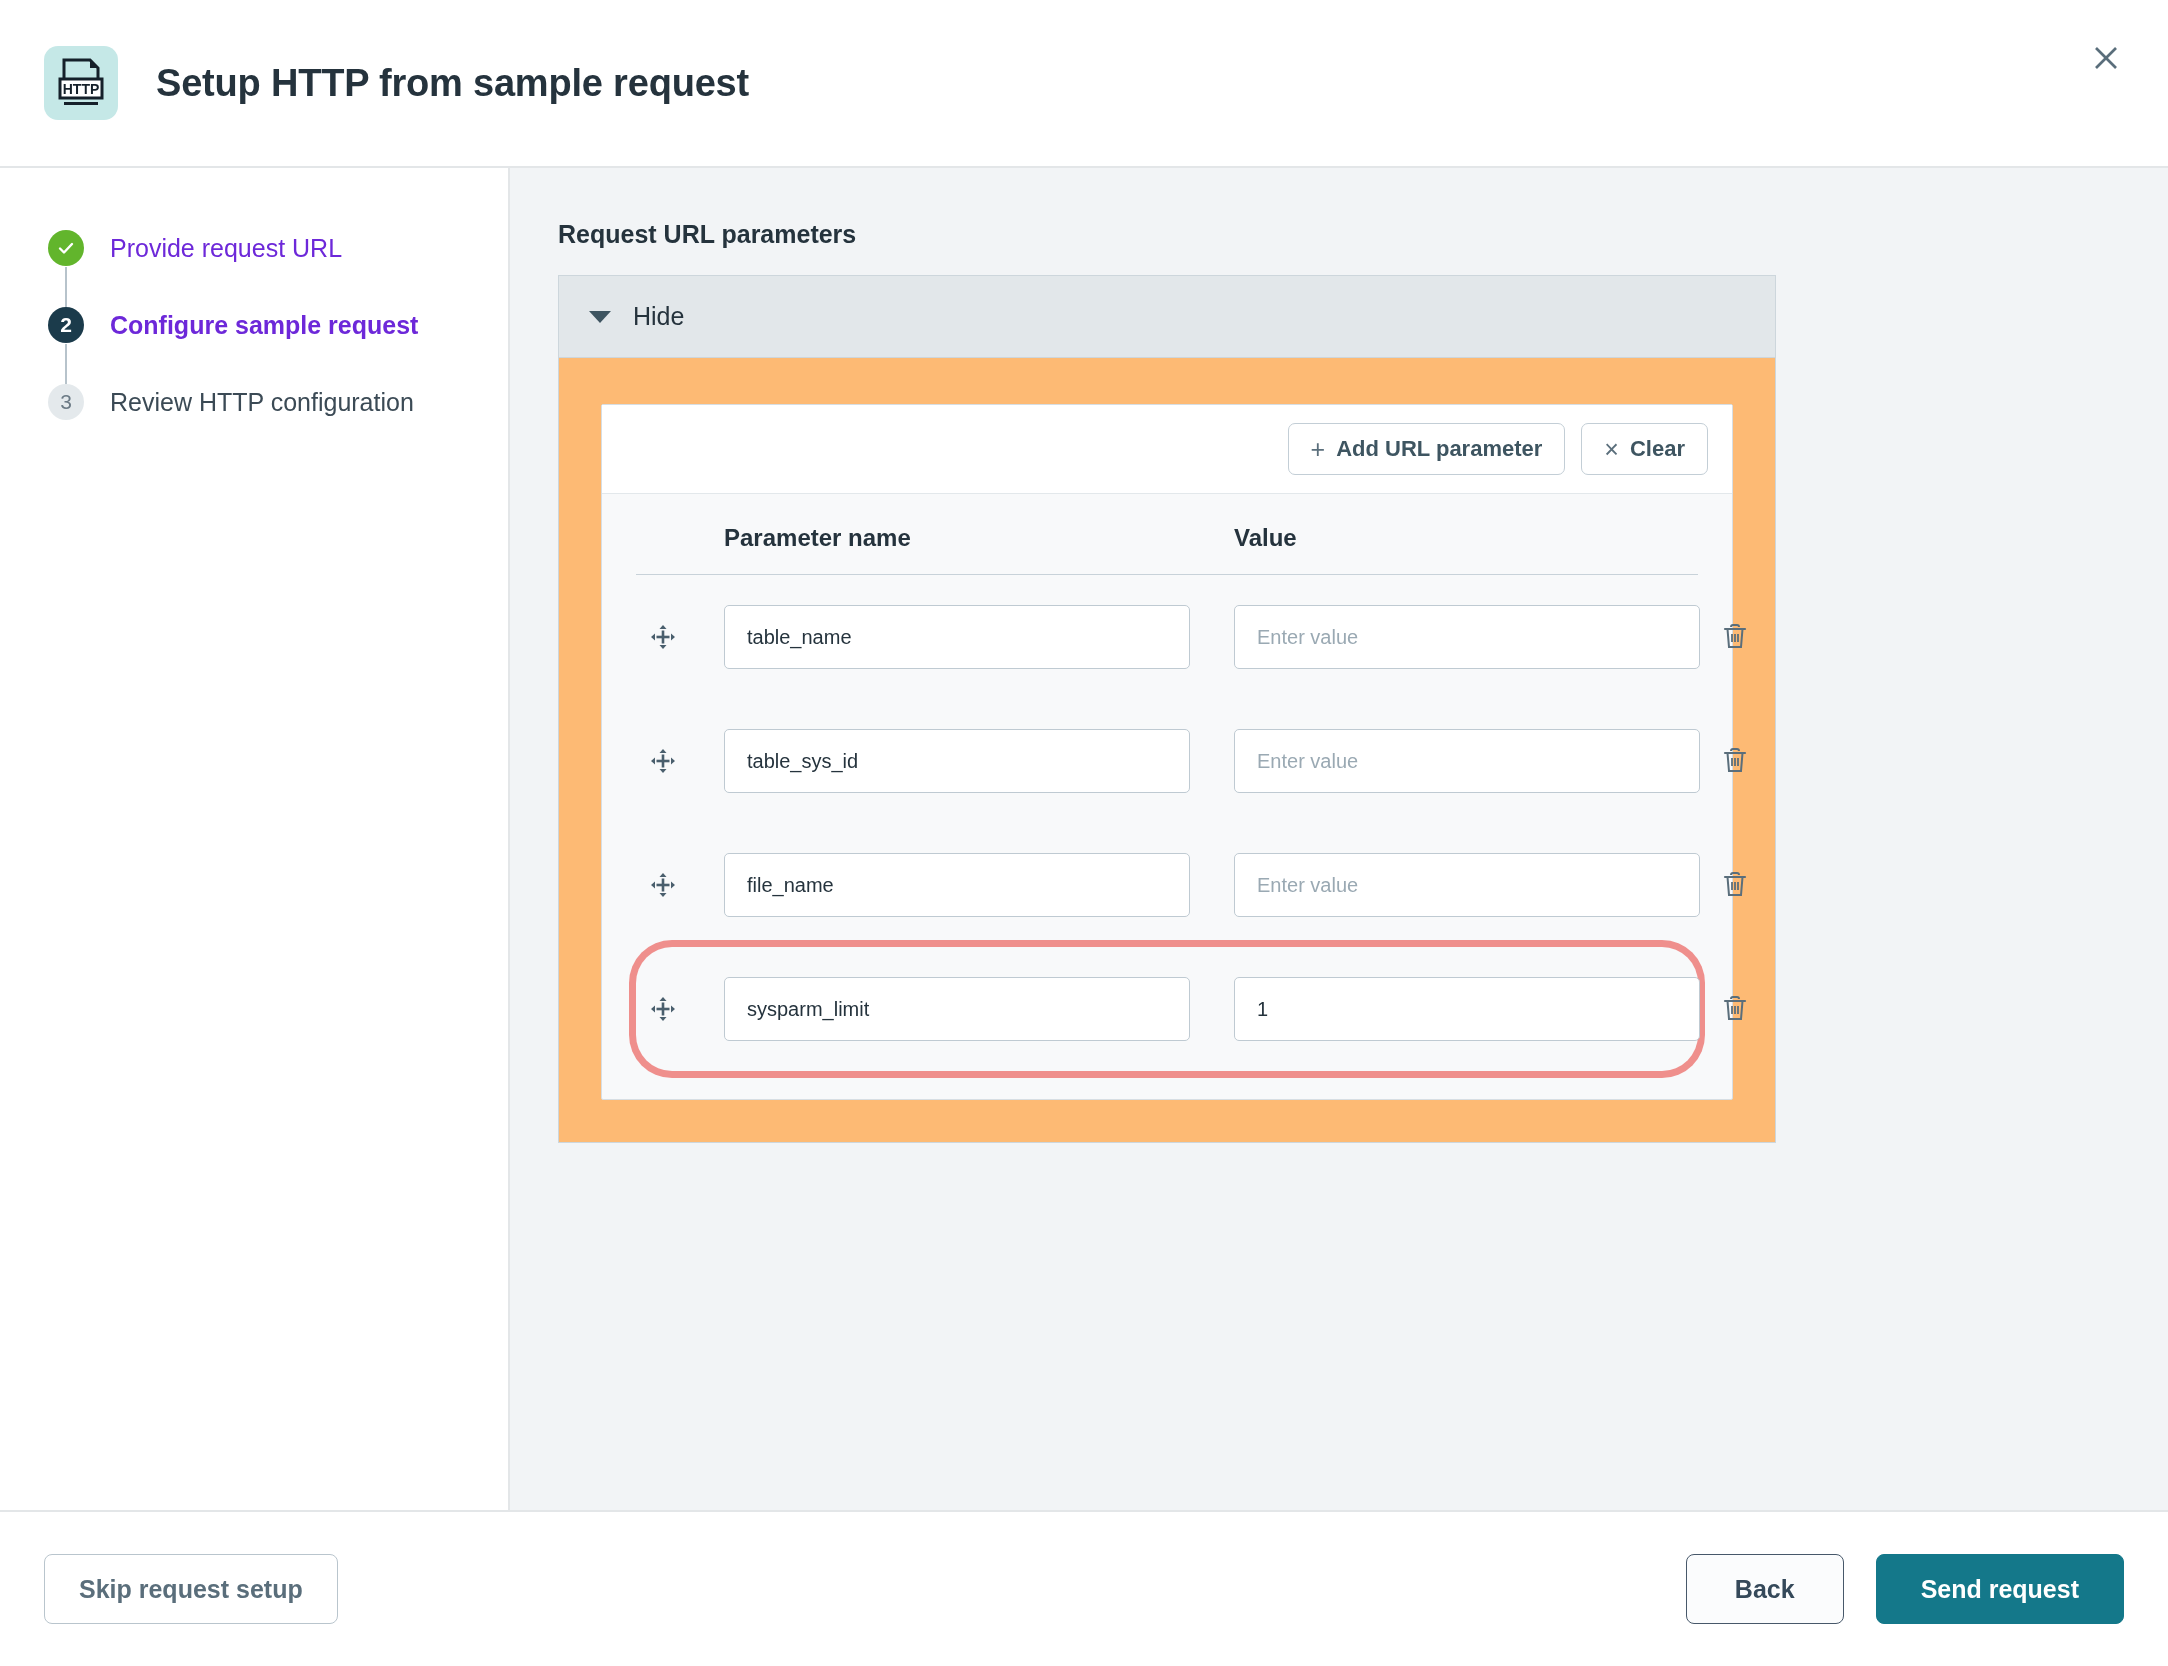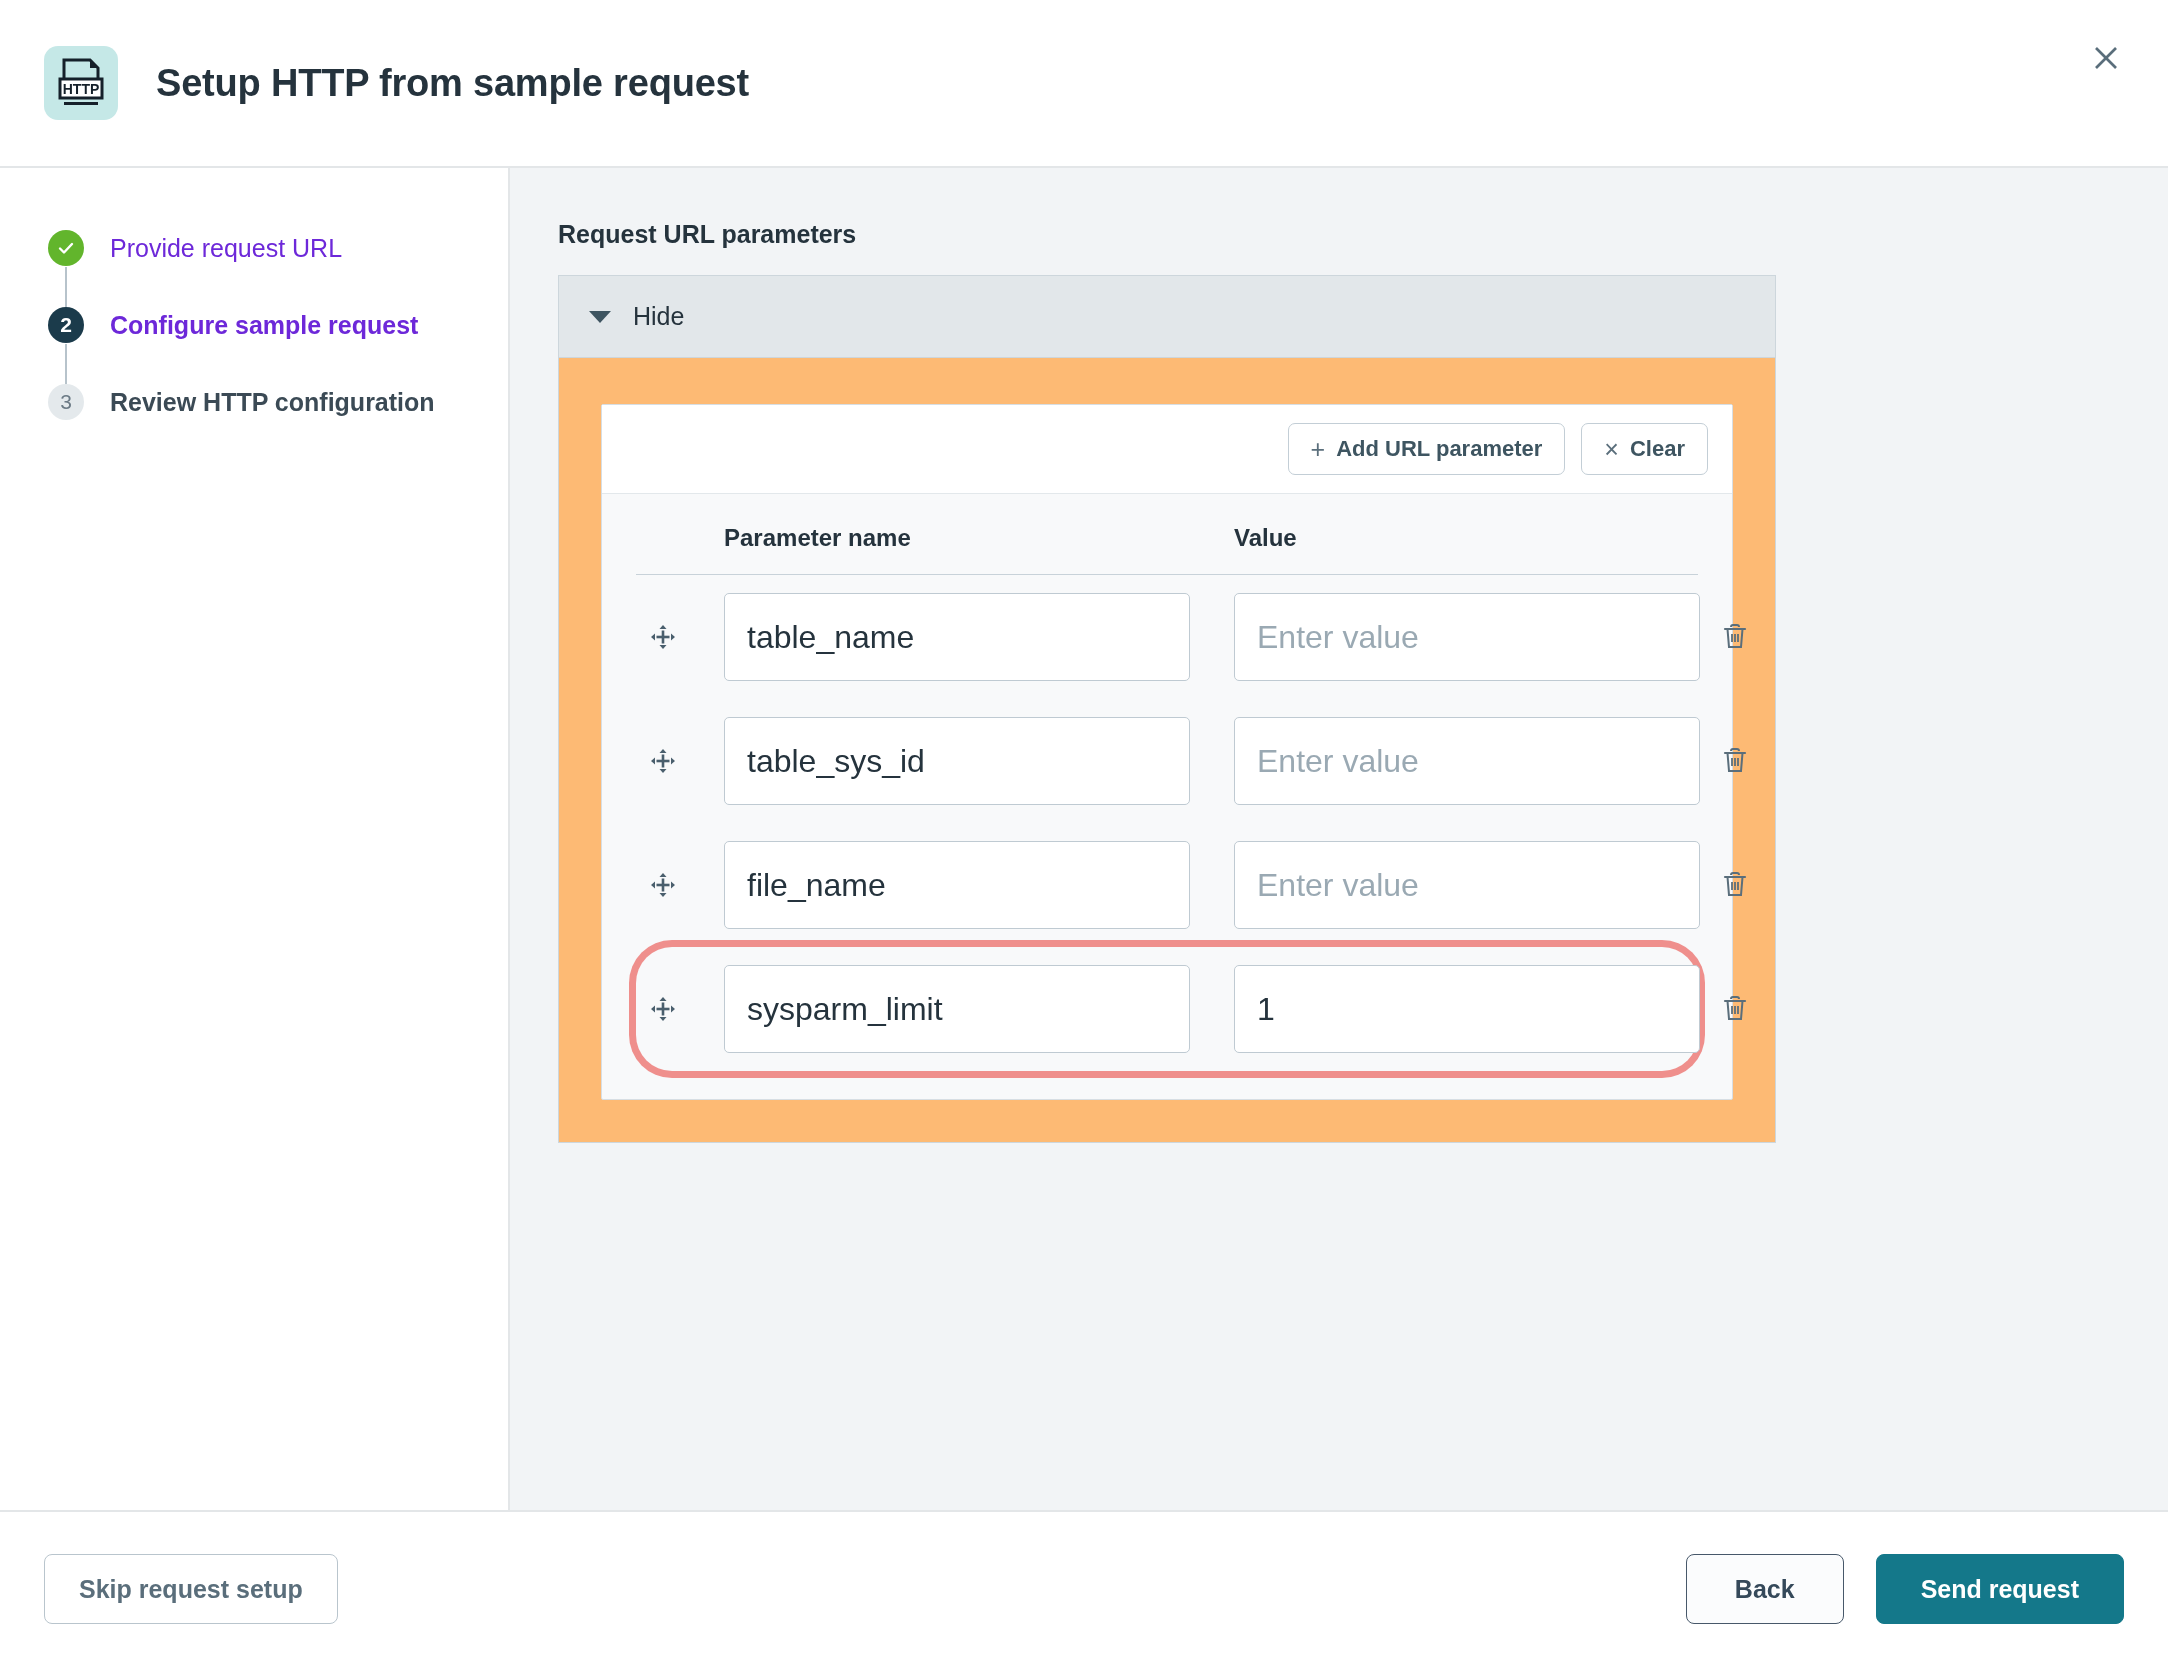--- a/index.html
+++ b/index.html
@@ -124,21 +124,21 @@
   }
 
   .step-label {
     font-size: 25px;
     line-height: 36px;
     margin-left: 22px;
     color: #6d28d9;
     white-space: nowrap;
   }
   .step-label.current { font-weight: bold; }
-  .step-label.pending { color: #3b4a55; font-weight: bold; }
+  .step-label.pending { color: #3b4a55; }
 
   
   .main {
     flex: 1 1 auto;
     background: #f2f4f6;
     padding: 52px 0 0 48px;
     overflow: hidden;
   }
 
   .section-title {
@@ -256,26 +256,26 @@
 
   .drag-handle {
     display: flex;
     align-items: center;
     justify-content: center;
     cursor: grab;
     width: 54px;
   }
 
   .field {
-    height: 88px;
+    height: 64px;
     width: 466px;
     border: 1px solid #bfcad2;
     border-radius: 5px;
     background: #ffffff;
-    font-size: 32px;
+    font-size: 20px;
     color: #25333d;
     padding: 0 22px;
     font-family: "Liberation Sans", sans-serif;
     outline: none;
   }
   .field::placeholder { color: #9aa9b3; }
 
   .cell { display: flex; align-items: center; padding-left: 34px; }
 
   .trash-btn {

